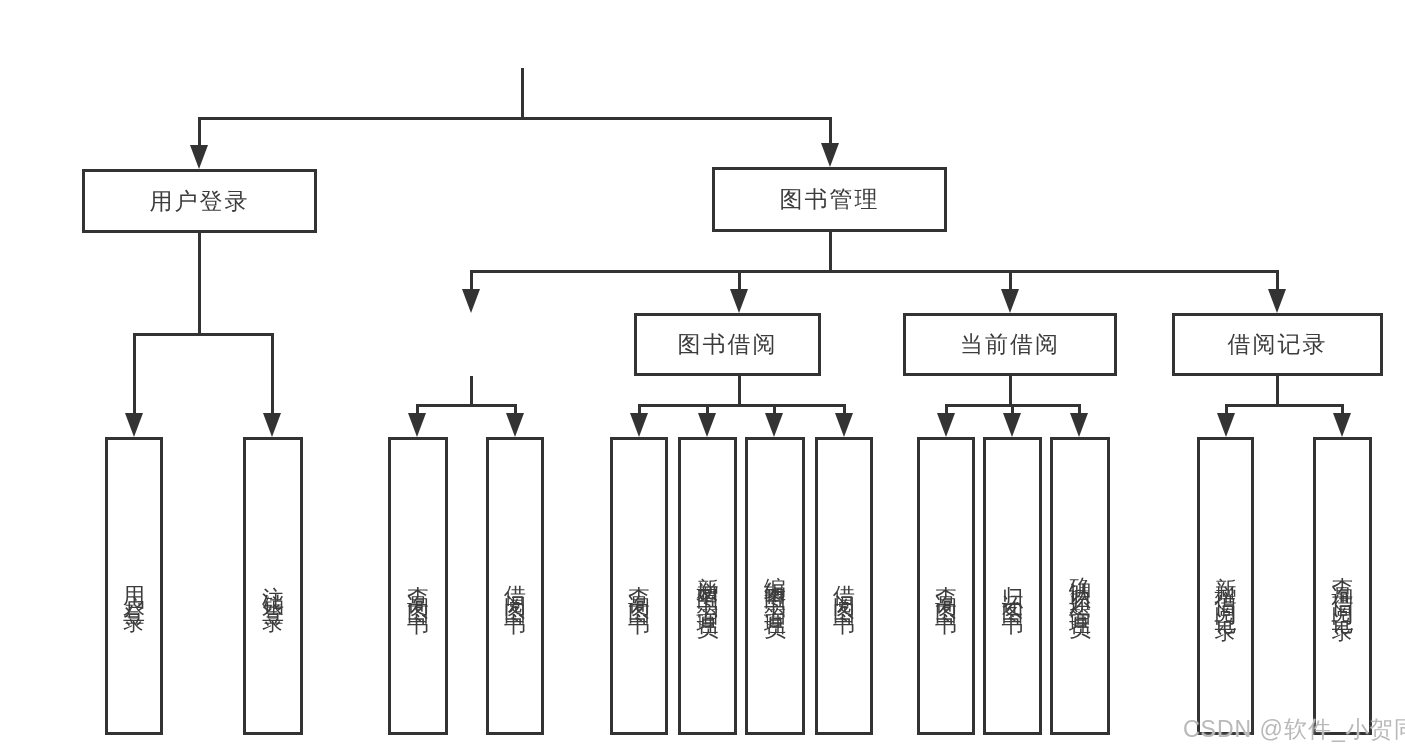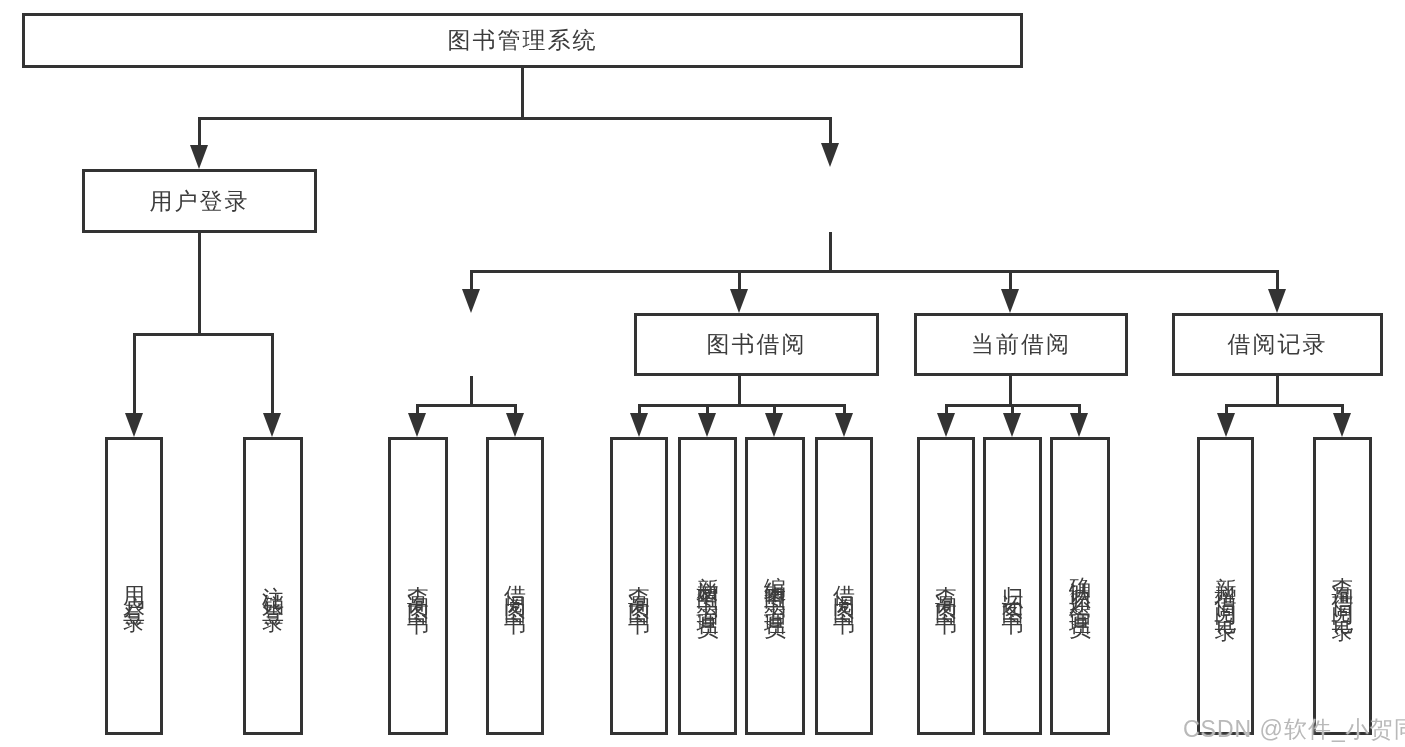--- a/index.html
+++ b/index.html
@@ -27,51 +27,51 @@
     position:absolute;left:1183px;top:714px;font-size:23px;
     color:var(--watermark,#b9b9b9);letter-spacing:1px;white-space:nowrap;
     text-shadow:0 0 2px #fff;
   }
 </style>
 </head>
 <body>
 
 <div id="canvas">
 
-  <div class="box" style="left:22px;top:13px;width:1001px;height:55px;">图书管理系统</div>
 
   <div class="line" style="left:521px;top:68px;width:3px;height:52px;"></div>
   <div class="line" style="left:198px;top:117px;width:634px;height:3px;"></div>
   <div class="line" style="left:198px;top:117px;width:3px;height:30px;"></div>
   <div class="arrow" style="left:190px;top:145px;"></div>
   <div class="line" style="left:829px;top:117px;width:3px;height:28px;"></div>
   <div class="arrow" style="left:821px;top:143px;"></div>
 
   <div class="box" style="left:82px;top:169px;width:235px;height:64px;">用户登录</div>
+  <div class="box" style="left:712px;top:167px;width:235px;height:65px;">图书管理</div>
 
   <div class="line" style="left:198px;top:233px;width:3px;height:103px;"></div>
   <div class="line" style="left:133px;top:333px;width:141px;height:3px;"></div>
   <div class="line" style="left:133px;top:333px;width:3px;height:82px;"></div>
   <div class="arrow" style="left:125px;top:413px;"></div>
   <div class="line" style="left:271px;top:333px;width:3px;height:82px;"></div>
   <div class="arrow" style="left:263px;top:413px;"></div>
 
   <div class="line" style="left:829px;top:232px;width:3px;height:41px;"></div>
   <div class="line" style="left:470px;top:270px;width:808px;height:3px;"></div>
   <div class="line" style="left:470px;top:270px;width:3px;height:22px;"></div>
   <div class="arrow" style="left:462px;top:289px;"></div>
   <div class="line" style="left:738px;top:270px;width:3px;height:22px;"></div>
   <div class="arrow" style="left:730px;top:289px;"></div>
   <div class="line" style="left:1009px;top:270px;width:3px;height:22px;"></div>
   <div class="arrow" style="left:1001px;top:289px;"></div>
   <div class="line" style="left:1276px;top:270px;width:3px;height:22px;"></div>
   <div class="arrow" style="left:1268px;top:289px;"></div>
 
-  <div class="box" style="left:634px;top:313px;width:245px;height:63px;">图书借阅</div>
-  <div class="box" style="left:903px;top:313px;width:214px;height:63px;margin-left:11px;">当前借阅</div>
+  <div class="box" style="left:634px;top:313px;width:187px;height:63px;">图书借阅</div>
+  <div class="box" style="left:903px;top:313px;width:214px;height:63px;">当前借阅</div>
   <div class="box" style="left:1172px;top:313px;width:211px;height:63px;">借阅记录</div>
 
   <div class="line" style="left:470px;top:376px;width:3px;height:31px;"></div>
   <div class="line" style="left:416px;top:404px;width:101px;height:3px;"></div>
   <div class="line" style="left:416px;top:404px;width:3px;height:12px;"></div>
   <div class="arrow" style="left:408px;top:413px;"></div>
   <div class="line" style="left:514px;top:404px;width:3px;height:12px;"></div>
   <div class="arrow" style="left:506px;top:413px;"></div>
 
   <div class="line" style="left:738px;top:376px;width:3px;height:31px;"></div>

